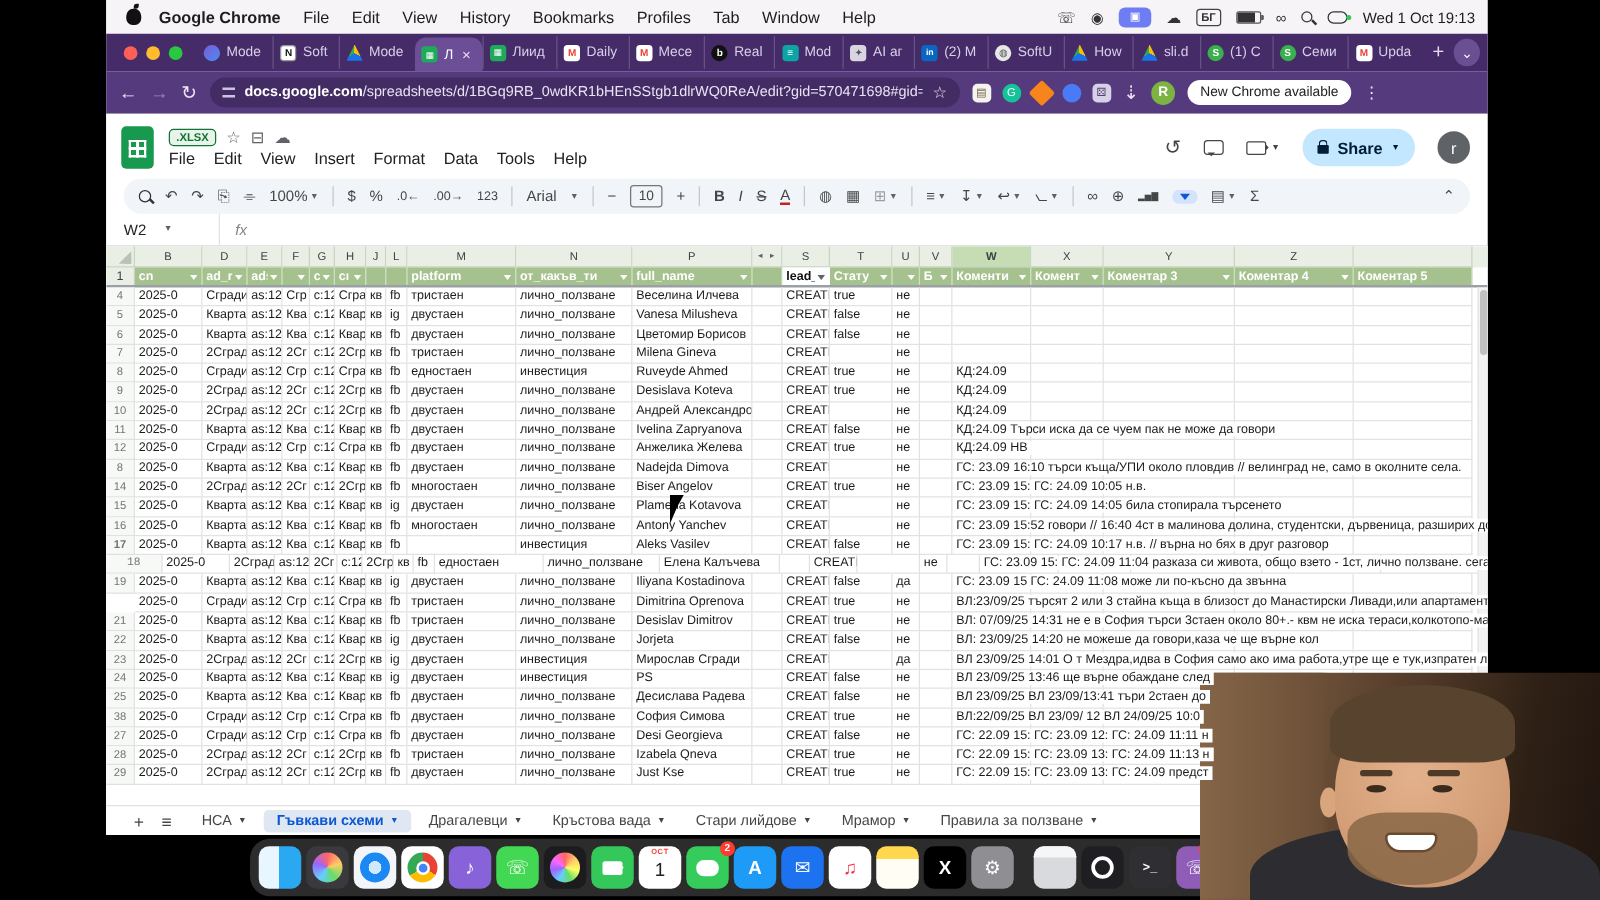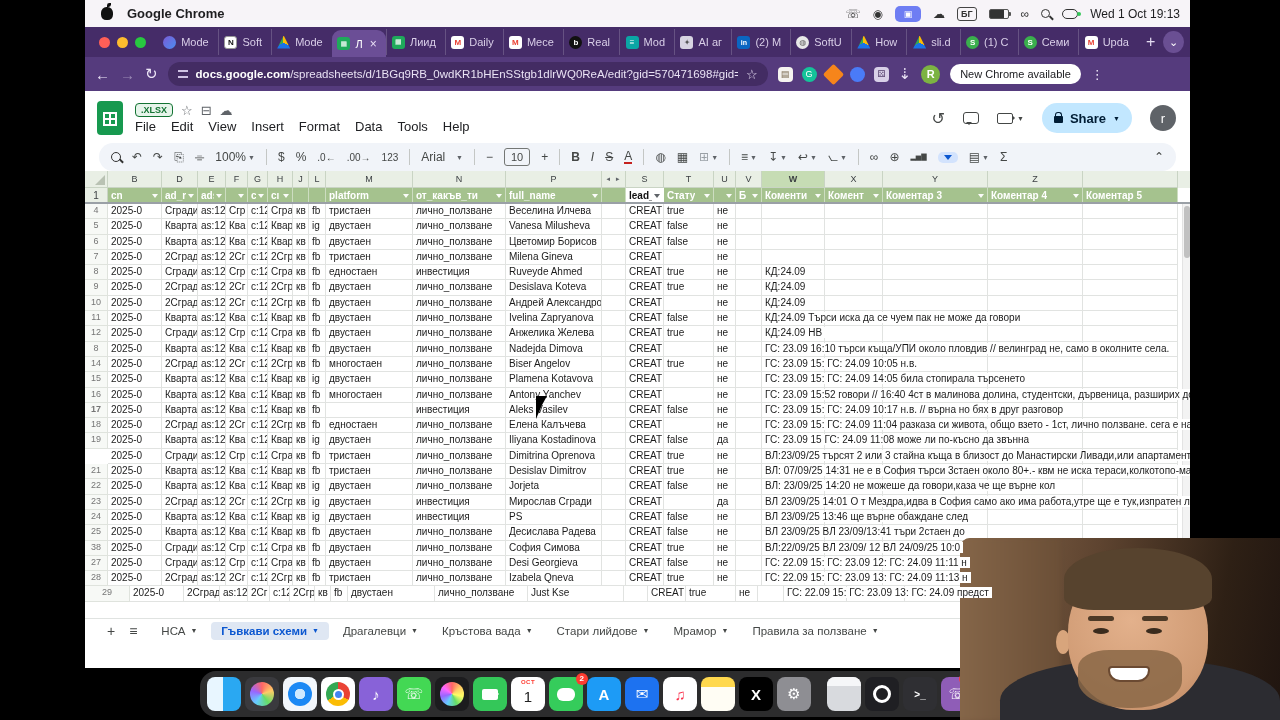--- a/index.html
+++ b/index.html
@@ -178,20 +178,21 @@
     border-left:6px solid #000; border-right:5px solid transparent; border-bottom:14px solid transparent; border-top:9px solid #000; }
 </style>
 </head>
 <body>
 
 <div class="screen">
 
   <div class="menubar">
     <span class="apple"></span>
     <span class="mb-item mb-app">Google Chrome</span>
+    <span id="mb-items"><span class="mb-item">File</span><span class="mb-item">Edit</span><span class="mb-item">View</span><span class="mb-item">History</span><span class="mb-item">Bookmarks</span><span class="mb-item">Profiles</span><span class="mb-item">Tab</span><span class="mb-item">Window</span><span class="mb-item">Help</span></span>
     <span class="mb-right">
       <span class="st-ic">☏</span>
       <span class="st-ic">◉</span>
       <span class="st-ic st-screenshare">▣</span>
       <span class="st-ic">☁</span>
       <span class="st-ic st-bg">БГ</span>
       <span class="st-batt"></span>
       <span class="st-ic">∞</span>
       <span class="st-search"></span>
       <span class="st-cc"></span>
@@ -380,20 +381,27 @@
       <span class="tb">⊕</span>
       <span class="tb i-chart">▂▅▇</span>
       <span class="tb tb-filter">
           <span class="funnel" style="border-top-color:#0b57d0;"></span>
         </span>
       <span class="tb">▤ <span class="dd">▼</span></span>
       <span class="tb">Σ</span>
       <span class="tb tb-right">⌃</span>
     </div>
 
+    <div class="fbar">
+      <span class="namebox">
+        <span>W2</span>
+          <span class="dd">▼</span>
+      </span>
+      <span class="fx">fx</span>
+    </div>
 
     <div class="grid" id="grid">
         <span class="grow letters">
           <span class="gc corner" style="width: 23px;"></span>
           <span class="gc" style="width: 54px;">B</span>
           <span class="gc" style="width: 36px;">D</span>
           <span class="gc" style="width: 28px;">E</span>
           <span class="gc" style="width: 22px;">F</span>
           <span class="gc" style="width: 20px;">G</span>
           <span class="gc" style="width: 25px;">H</span>
@@ -846,21 +854,21 @@
           <span class="gc" style="width: 26px;"></span>
           <span class="gc cm" style="width: 63px;">
             <span class="spill">ГС: 23.09 15: ГС: 24.09 10:17 н.в. // върна но бях в друг разговор</span>
           </span>
           <span class="gc" style="width: 58px;"></span>
           <span class="gc" style="width: 105px;"></span>
           <span class="gc" style="width: 95px;"></span>
           <span class="gc" style="width: 95px;"></span>
         </span>
         <span class="grow drow">
-          <span class="gc numcell" style="width: 23px;">18</span>
+          <span class="gc numcell" style="width: 45px; font-family: Liberation Mono, monospace;">18</span>
           <span class="gc" style="width: 54px;">2025-0</span>
           <span class="gc" style="width: 36px;">2Сгради</span>
           <span class="gc" style="width: 28px;">as:1202</span>
           <span class="gc" style="width: 22px;">2Сг</span>
           <span class="gc" style="width: 20px;">c:12</span>
           <span class="gc" style="width: 25px;">2Сгр</span>
           <span class="gc" style="width: 16px;">кв</span>
           <span class="gc" style="width: 17px;">fb</span>
           <span class="gc" style="width: 87px;">едностаен</span>
           <span class="gc" style="width: 93px;">лично_ползване</span>
@@ -1132,21 +1140,21 @@
           <span class="gc" style="width: 26px;"></span>
           <span class="gc cm" style="width: 63px;">
             <span class="spill">ГС: 22.09 15: ГС: 23.09 13: ГС: 24.09 11:13 н</span>
           </span>
           <span class="gc" style="width: 58px;"></span>
           <span class="gc" style="width: 105px;"></span>
           <span class="gc" style="width: 95px;"></span>
           <span class="gc" style="width: 95px;"></span>
         </span>
         <span class="grow drow">
-          <span class="gc numcell" style="width: 45px;">29</span>
+          <span class="gc numcell" style="width: 23px;">29</span>
           <span class="gc" style="width: 54px;">2025-0</span>
           <span class="gc" style="width: 36px;">2Сгради</span>
           <span class="gc" style="width: 28px;">as:1202</span>
           <span class="gc" style="width: 22px;">2Сг</span>
           <span class="gc" style="width: 20px;">c:12</span>
           <span class="gc" style="width: 25px;">2Сгр</span>
           <span class="gc" style="width: 16px;">кв</span>
           <span class="gc" style="width: 17px;">fb</span>
           <span class="gc" style="width: 87px;">двустаен</span>
           <span class="gc" style="width: 93px;">лично_ползване</span>

